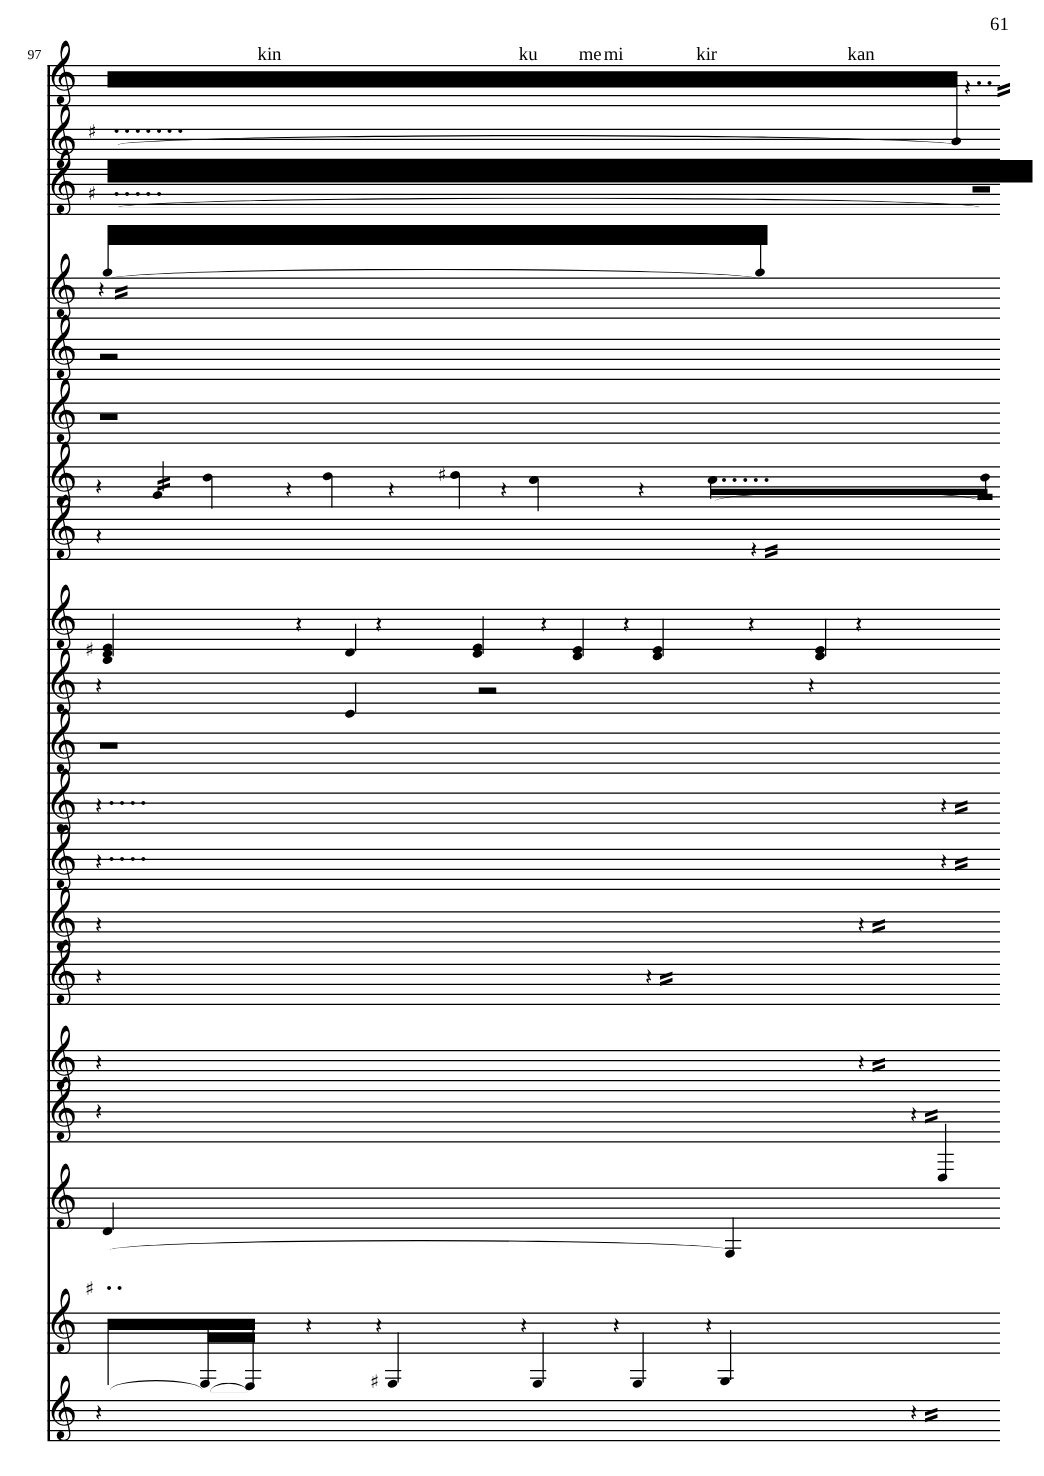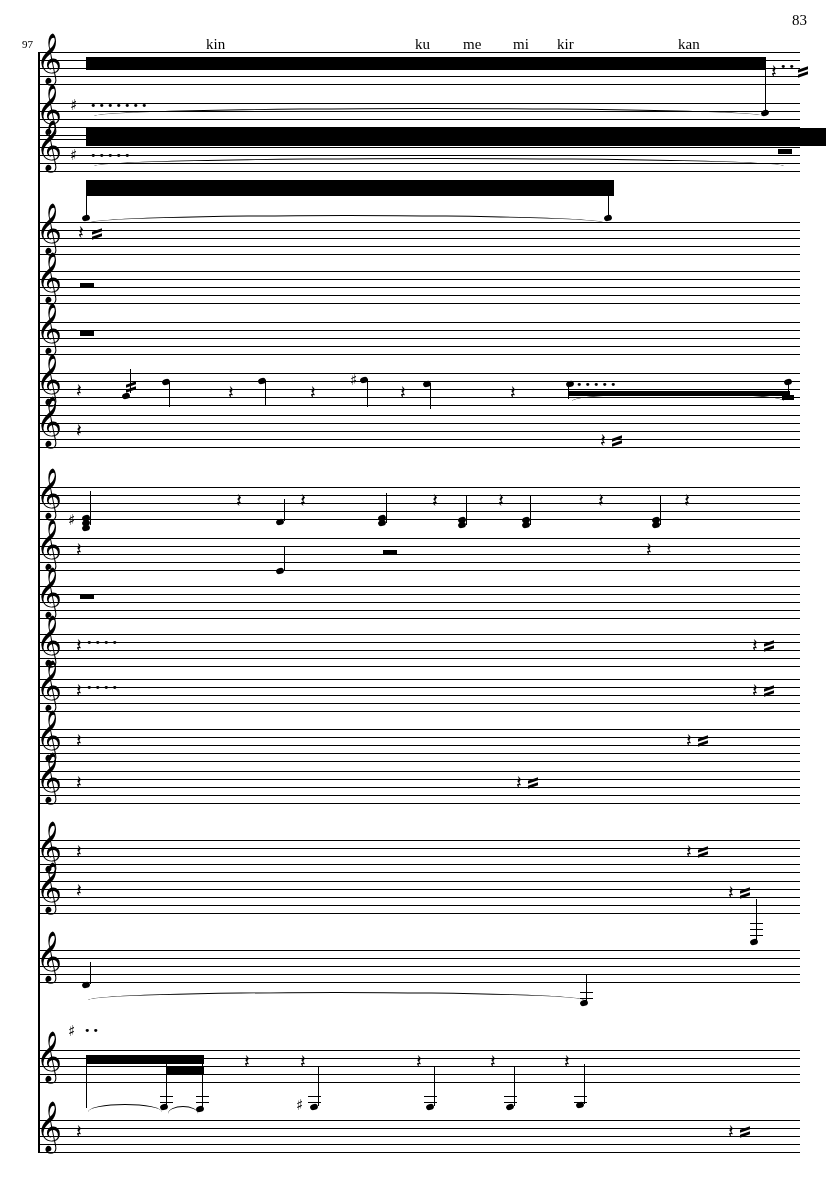--- a/index.html
+++ b/index.html
@@ -138,29 +138,29 @@
     height: 3px;
     background: #000;
     transform: skewY(-20deg);
   }
 </style>
 </head>
 <body>
 
 <div id="page">
 
-  <div class="page-number">83</div>
+  <div class="page-number">61</div>
 
   <div class="measure-number">97</div>
 
   <div>
     <div class="lyric" style="left:206px">kin</div>
     <div class="lyric" style="left:415px">ku</div>
     <div class="lyric" style="left:463px">me</div>
-    <div class="lyric" style="left:513px">mi</div>
+    <div class="lyric" style="left:483px">mi</div>
     <div class="lyric" style="left:557px">kir</div>
     <div class="lyric" style="left:678px">kan</div>
   </div>
 
   <div class="system-bar" style="top:52px;height:1100px"></div>
 
   <div class="system" style="top:52px">
     <div class="staff">
       <div class="line l0"></div>
         <div class="line l1"></div>

